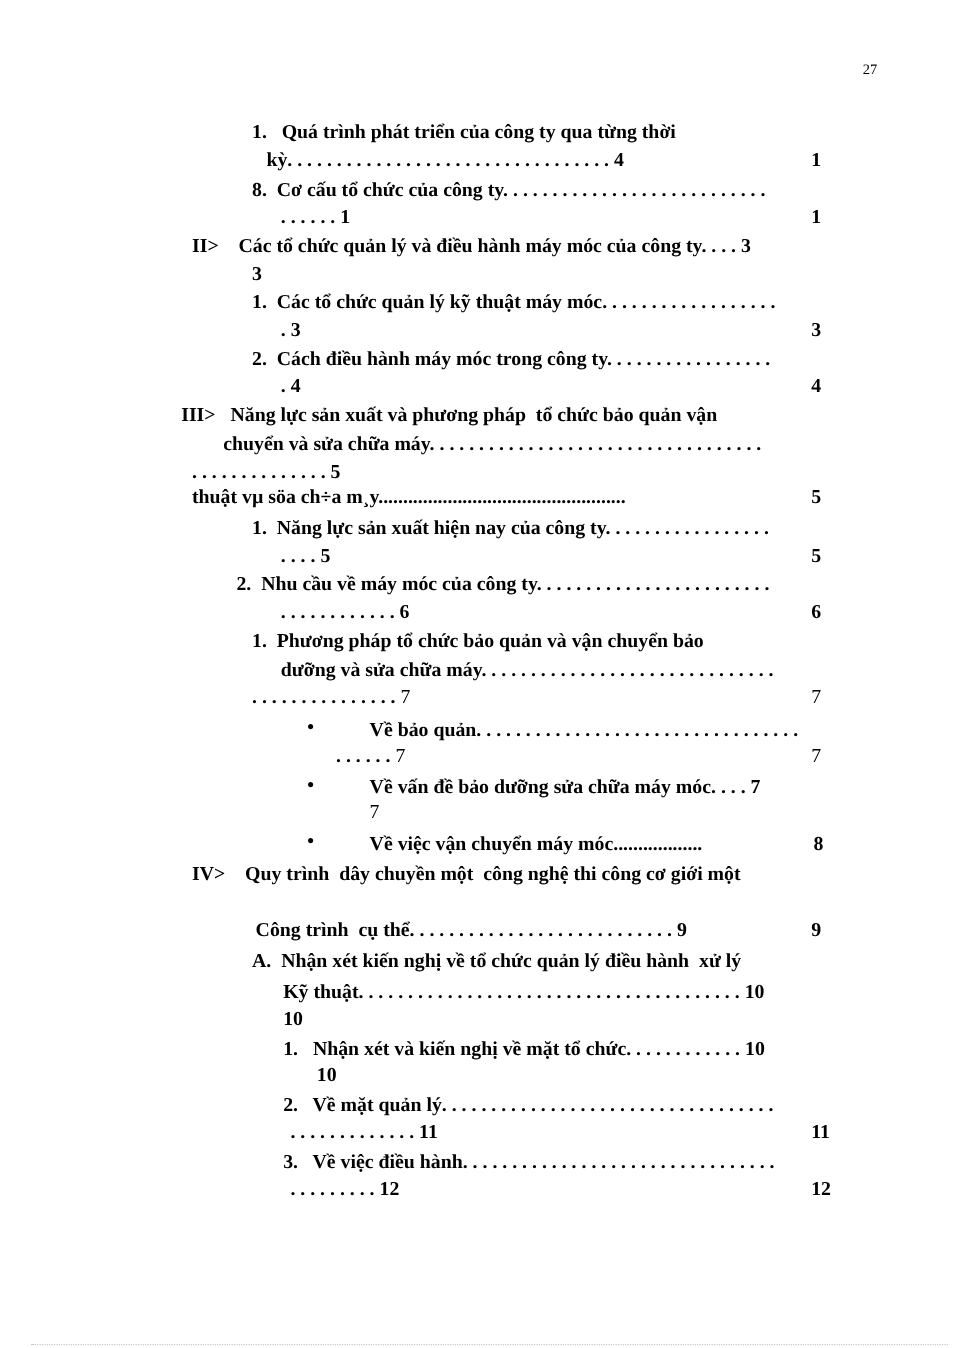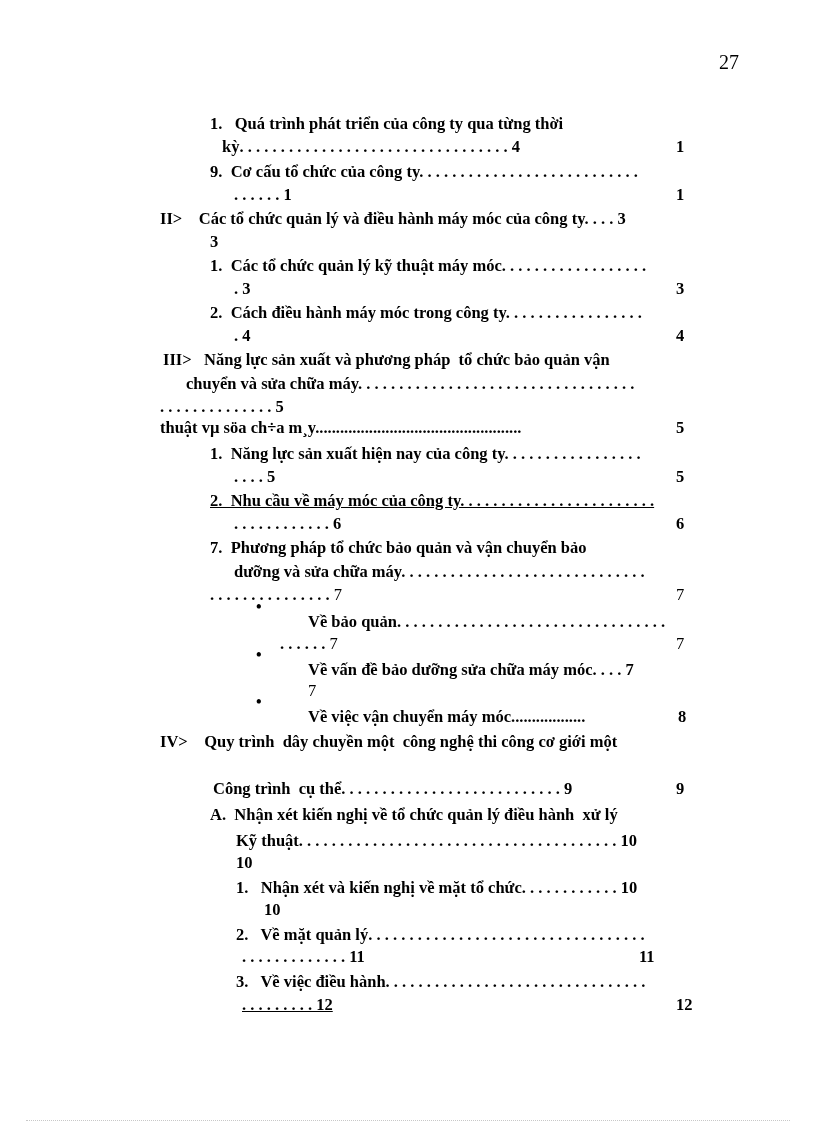--- a/index.html
+++ b/index.html
@@ -1,77 +1,77 @@
 <!DOCTYPE html>
 <html><head>
   <meta charset="utf-8">
   <style>
     html, body { margin: 0; padding: 0; background: #ffffff; }
     body { width: 816px; height: 1123px; position: relative; overflow: hidden;
            font-family: "Liberation Serif", "DejaVu Serif", serif; color: #000; }
-    .page-num { position: absolute; left: 719px; top: 51px; font-size: 20px; font-weight: normal; }
-    .ln { position: absolute; font-size: 16.5px; font-weight: bold; white-space: pre; line-height: 20px; margin-top: 14px; }
+    .page-num { position: absolute; left: 719px; top: 51px; font-size: 12px; font-weight: normal; }
+    .ln { position: absolute; font-size: 16.5px; font-weight: bold; white-space: pre; line-height: 20px; }
     .reg { font-weight: normal; }
     .bullet { position: absolute; font-size: 16px; font-weight: bold; }
     .footer-rule { position: absolute; left: 26px; right: 26px; top: 1120px; border-top: 1px dotted #c8c8c8; }
   </style>
 </head>
 <body>
 
 <div class="page-num">27</div>
 
 <div id="toc">
     <div class="ln" style="left: 210px; top: 100px;">1.   Quá trình phát triển của công ty qua từng thời</div>
     <div class="ln" style="left: 222px; top: 123px;">kỳ. . . . . . . . . . . . . . . . . . . . . . . . . . . . . . . . . 4</div>
     <div class="ln" style="left: 676px; top: 123px;">1</div>
-    <div class="ln" style="left: 210px; top: 148px;">9.  Cơ cấu tổ chức của công ty. . . . . . . . . . . . . . . . . . . . . . . . . . .</div>
+    <div class="ln" style="left: 210px; top: 148px;">8.  Cơ cấu tổ chức của công ty. . . . . . . . . . . . . . . . . . . . . . . . . . .</div>
     <div class="ln" style="left: 234px; top: 171px;">. . . . . . 1</div>
     <div class="ln" style="left: 676px; top: 171px;">1</div>
     <div class="ln" style="left: 160px; top: 195px;">II&gt;    Các tổ chức quản lý và điều hành máy móc của công ty. . . . 3</div>
     <div class="ln" style="left: 210px; top: 218px;">3</div>
     <div class="ln" style="left: 210px; top: 242px;">1.  Các tổ chức quản lý kỹ thuật máy móc. . . . . . . . . . . . . . . . . .</div>
     <div class="ln" style="left: 234px; top: 265px;">. 3</div>
     <div class="ln" style="left: 676px; top: 265px;">3</div>
     <div class="ln" style="left: 210px; top: 289px;">2.  Cách điều hành máy móc trong công ty. . . . . . . . . . . . . . . . .</div>
     <div class="ln" style="left: 234px; top: 312px;">. 4</div>
     <div class="ln" style="left: 676px; top: 312px;">4</div>
-    <div class="ln" style="left: 163px; top: 336px;">III&gt;   Năng lực sản xuất và phương pháp  tổ chức bảo quản vận</div>
+    <div class="ln" style="left: 151px; top: 336px;">III&gt;   Năng lực sản xuất và phương pháp  tổ chức bảo quản vận</div>
     <div class="ln" style="left: 186px; top: 360px;">chuyển và sửa chữa máy. . . . . . . . . . . . . . . . . . . . . . . . . . . . . . . . . .</div>
     <div class="ln" style="left: 160px; top: 383px;">. . . . . . . . . . . . . . 5</div>
     <div class="ln" style="left: 160px; top: 404px;">thuật vµ söa ch÷a m¸y..................................................</div>
     <div class="ln" style="left: 676px; top: 404px;">5</div>
     <div class="ln" style="left: 210px; top: 430px;">1.  Năng lực sản xuất hiện nay của công ty. . . . . . . . . . . . . . . . .</div>
     <div class="ln" style="left: 234px; top: 453px;">. . . . 5</div>
     <div class="ln" style="left: 676px; top: 453px;">5</div>
-    <div class="ln" style="left: 210px; top: 477px; text-decoration: underline;">2.  Nhu cầu về máy móc của công ty. . . . . . . . . . . . . . . . . . . . . . . .</div>
+    <div class="ln" style="left: 197px; top: 477px;">2.  Nhu cầu về máy móc của công ty. . . . . . . . . . . . . . . . . . . . . . . .</div>
     <div class="ln" style="left: 234px; top: 500px;">. . . . . . . . . . . . 6</div>
     <div class="ln" style="left: 676px; top: 500px;">6</div>
-    <div class="ln" style="left: 210px; top: 524px;">7.  Phương pháp tổ chức bảo quản và vận chuyển bảo</div>
+    <div class="ln" style="left: 210px; top: 524px;">1.  Phương pháp tổ chức bảo quản và vận chuyển bảo</div>
     <div class="ln" style="left: 234px; top: 548px;">dưỡng và sửa chữa máy. . . . . . . . . . . . . . . . . . . . . . . . . . . . . .</div>
     <div class="ln" style="left: 210px; top: 571px;">. . . . . . . . . . . . . . .<span class="reg"> 7</span></div>
     <div class="ln reg" style="left: 676px; top: 571px;">7</div>
     <div class="ln" style="left: 308px; top: 598px;">Về bảo quản. . . . . . . . . . . . . . . . . . . . . . . . . . . . . . . . .</div>
     <div class="ln" style="left: 280px; top: 620px;">. . . . . .<span class="reg"> 7</span></div>
     <div class="ln reg" style="left: 676px; top: 620px;">7</div>
     <div class="ln" style="left: 308px; top: 646px;">Về vấn đề bảo dưỡng sửa chữa máy móc. . . . 7</div>
     <div class="ln reg" style="left: 308px; top: 667px;">7</div>
     <div class="ln" style="left: 308px; top: 693px;">Về việc vận chuyển máy móc..................</div>
     <div class="ln" style="left: 678px; top: 693px;">8</div>
     <div class="ln" style="left: 160px; top: 718px;">IV&gt;    Quy trình  dây chuyền một  công nghệ thi công cơ giới một</div>
     <div class="ln" style="left: 213px; top: 765px; text-align: right;">Công trình  cụ thể. . . . . . . . . . . . . . . . . . . . . . . . . . . 9</div>
     <div class="ln" style="left: 676px; top: 765px;">9</div>
     <div class="ln" style="left: 210px; top: 791px;">A.  Nhận xét kiến nghị về tổ chức quản lý điều hành  xử lý</div>
     <div class="ln" style="left: 236px; top: 817px;">Kỹ thuật. . . . . . . . . . . . . . . . . . . . . . . . . . . . . . . . . . . . . . . 10</div>
     <div class="ln" style="left: 236px; top: 839px;">10</div>
     <div class="ln" style="left: 236px; top: 864px;">1.   Nhận xét và kiến nghị về mặt tổ chức. . . . . . . . . . . . 10</div>
     <div class="ln" style="left: 264px; top: 886px;">10</div>
     <div class="ln" style="left: 236px; top: 911px;">2.   Về mặt quản lý. . . . . . . . . . . . . . . . . . . . . . . . . . . . . . . . . .</div>
     <div class="ln" style="left: 242px; top: 933px;">. . . . . . . . . . . . . 11</div>
-    <div class="ln" style="left: 639px; top: 933px;">11</div>
+    <div class="ln" style="left: 676px; top: 933px;">11</div>
     <div class="ln" style="left: 236px; top: 958px;">3.   Về việc điều hành. . . . . . . . . . . . . . . . . . . . . . . . . . . . . . . .</div>
-    <div class="ln" style="left: 242px; top: 981px; text-decoration: underline;">. . . . . . . . . 12</div>
+    <div class="ln" style="left: 242px; top: 981px;">. . . . . . . . . 12</div>
     <div class="ln" style="left: 676px; top: 981px;">12</div>
     <div class="bullet" style="left: 256px; top: 598px;">•</div>
     <div class="bullet" style="left: 256px; top: 646px;">•</div>
     <div class="bullet" style="left: 256px; top: 693px;">•</div>
   </div>
 
 <div class="footer-rule"></div>
 
 </body></html>

